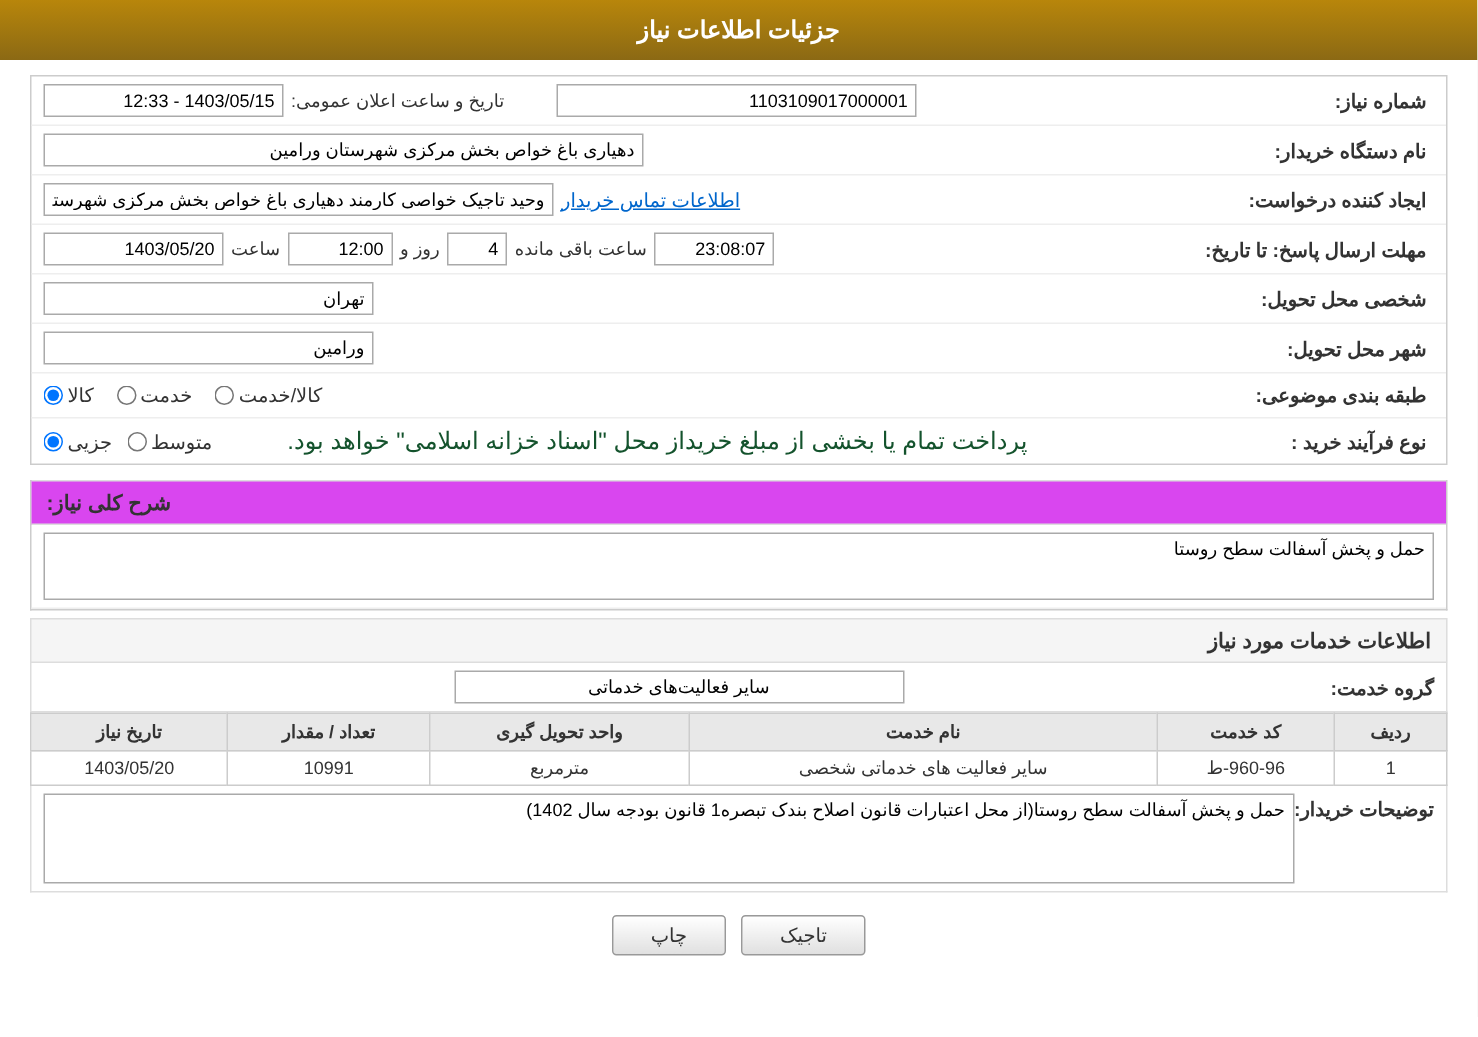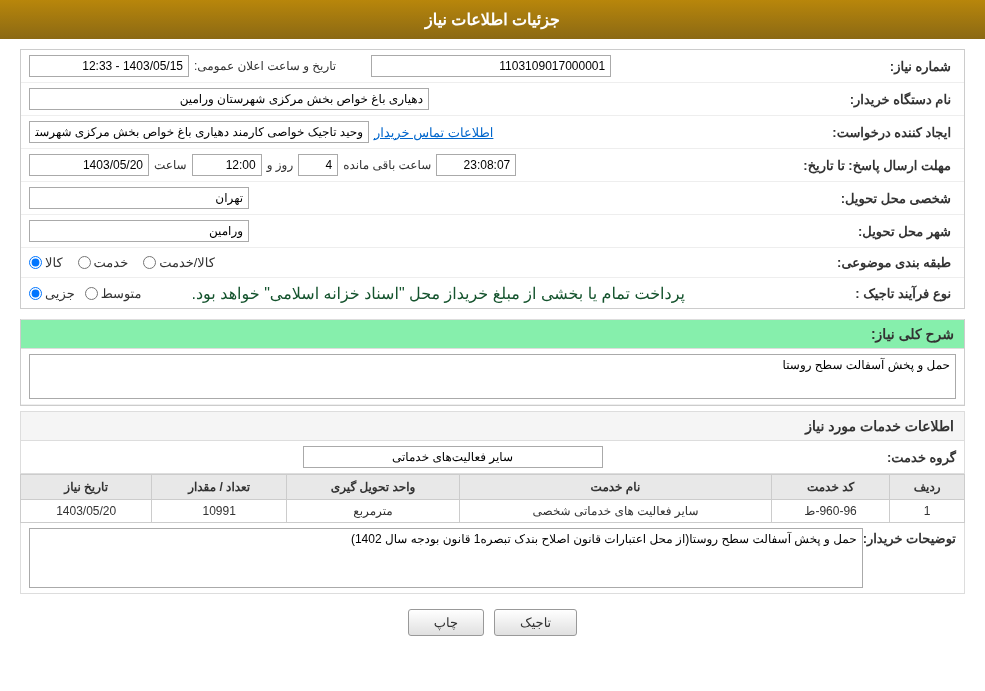--- a/index.html
+++ b/index.html
@@ -105,28 +105,28 @@
       gap: 10px;
       flex: 1;
       justify-content: flex-end;
     }
     .purchase-note {
       color: #14532d;
       font-size: 16px;
       margin-left: 40px;
     }
     .section-title {
-      background: #86efac;
+      background: #d946ef;
       border-bottom: 1px solid #ddd;
       border-top: 1px solid #ddd;
       padding: 6px 10px;
       font-weight: bold;
       font-size: 14px;
       color: #333;
-      text-align: right;
+      text-align: left;
       margin-top: 10px;
     }
     .description-box {
       display: flex;
       align-items: flex-start;
       border-bottom: 1px solid #eee;
       padding: 5px 8px;
       min-height: 55px;
     }
     .desc-textarea {
@@ -319,21 +319,21 @@
             </div>
             <div class="radio-item">
               <span>کالا</span>
               <input type="radio" name="category" checked="" style="">
             </div>
           </div>
         </div>
       </div>
 
       <div class="info-row">
-        <div class="label-cell">نوع فرآیند تاجیک :</div>
+        <div class="label-cell">نوع فرآیند خرید :</div>
         <div class="value-cell">
           <div class="purchase-type-row">
             <span class="purchase-note">پرداخت تمام یا بخشی از مبلغ خریداز محل "اسناد خزانه اسلامی" خواهد بود.</span>
             <div class="radio-item">
               <span>متوسط</span>
               <input type="radio" name="purchase" style="">
             </div>
             <div class="radio-item">
               <span>جزیی</span>
               <input type="radio" name="purchase" checked="" style="">

